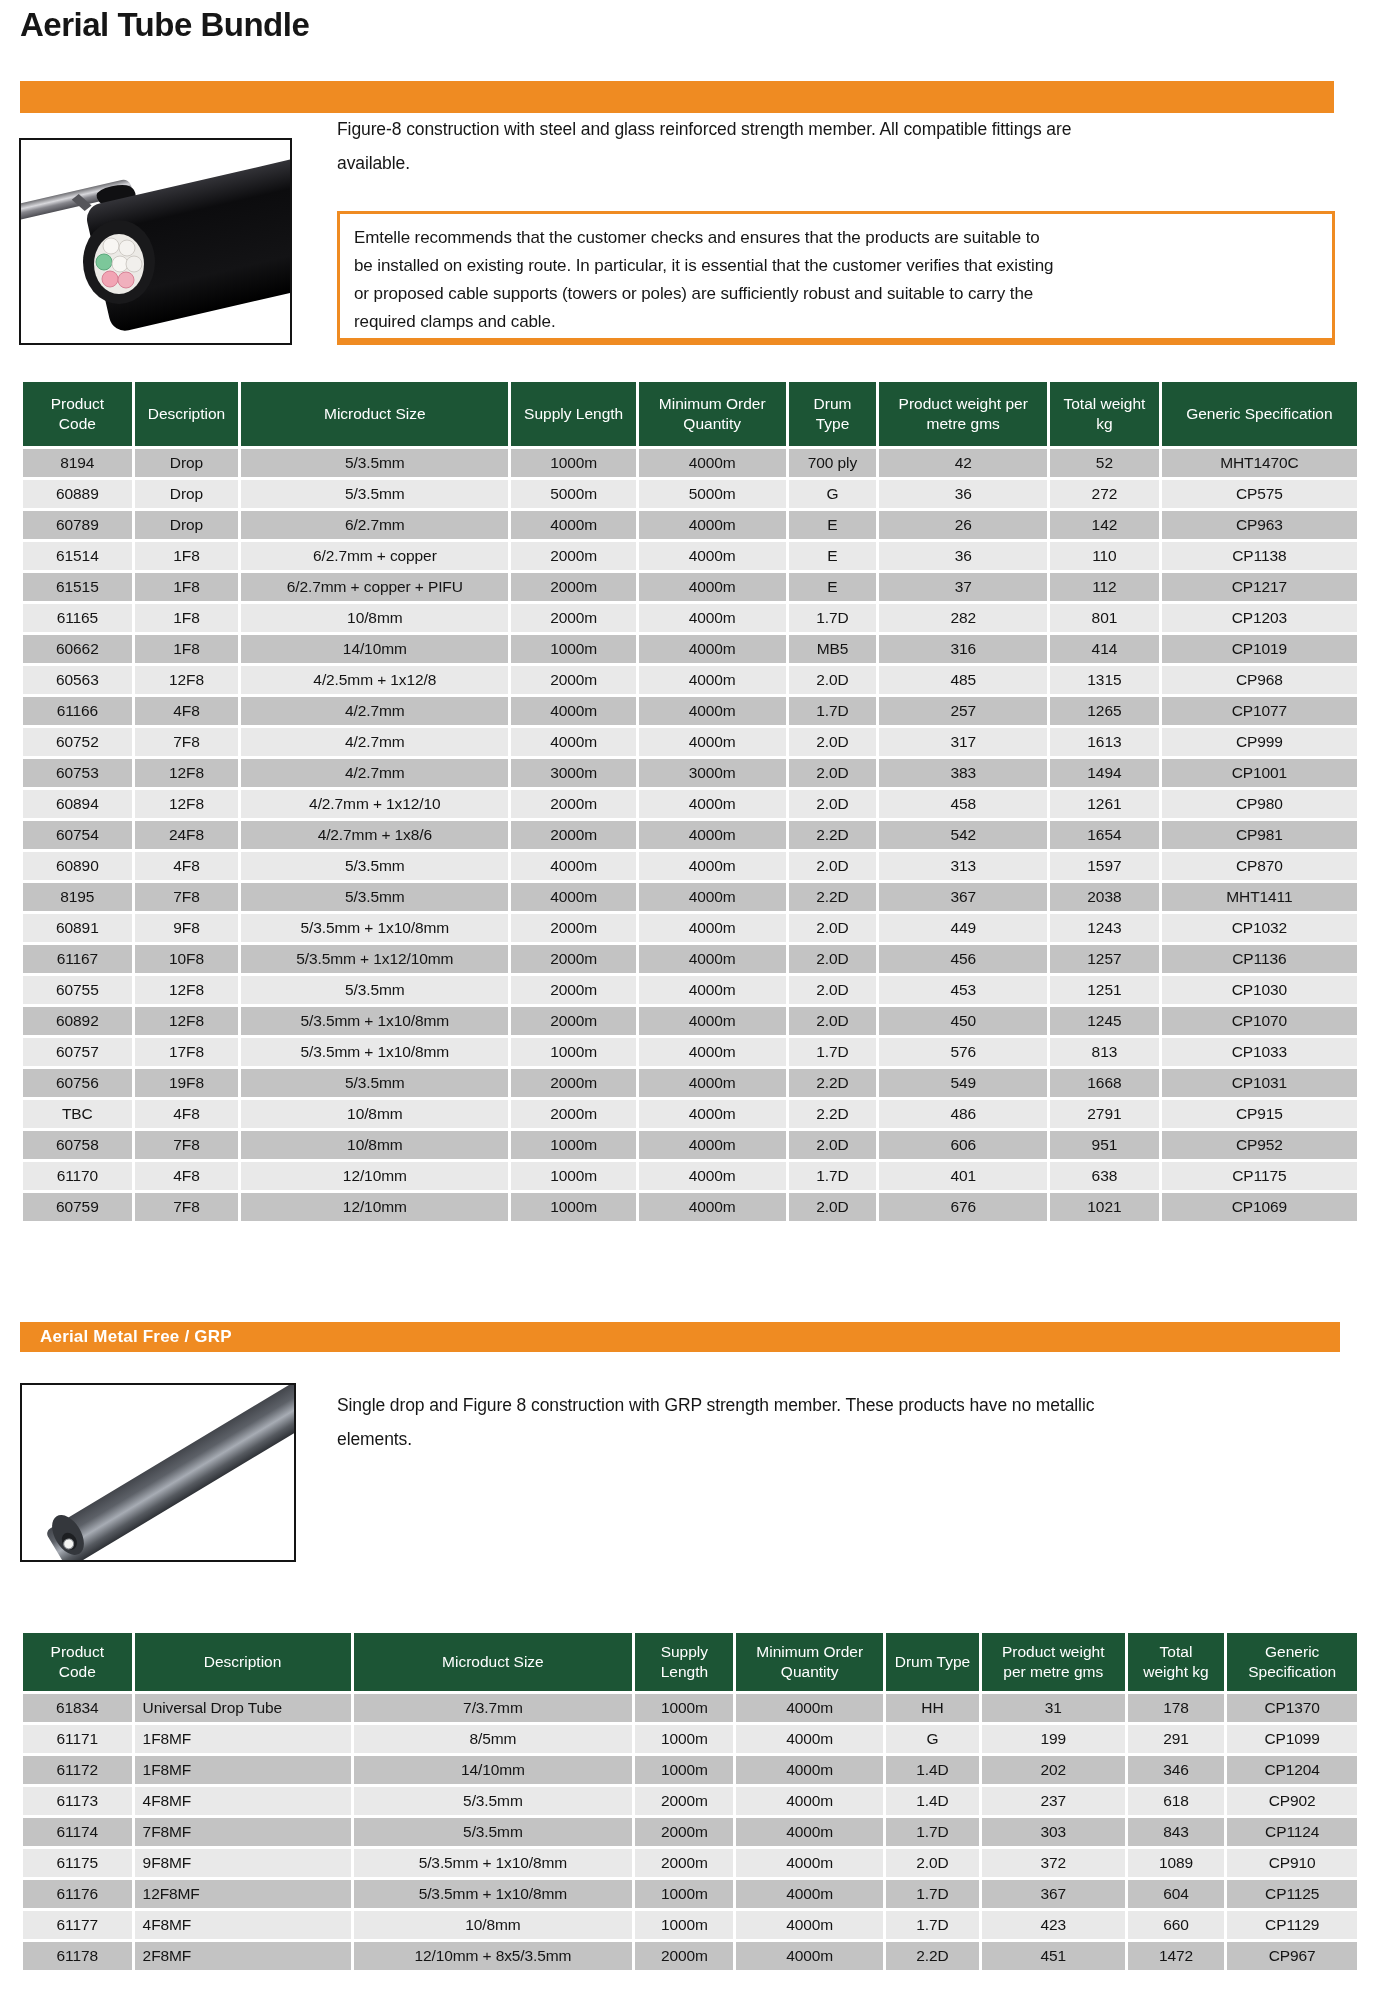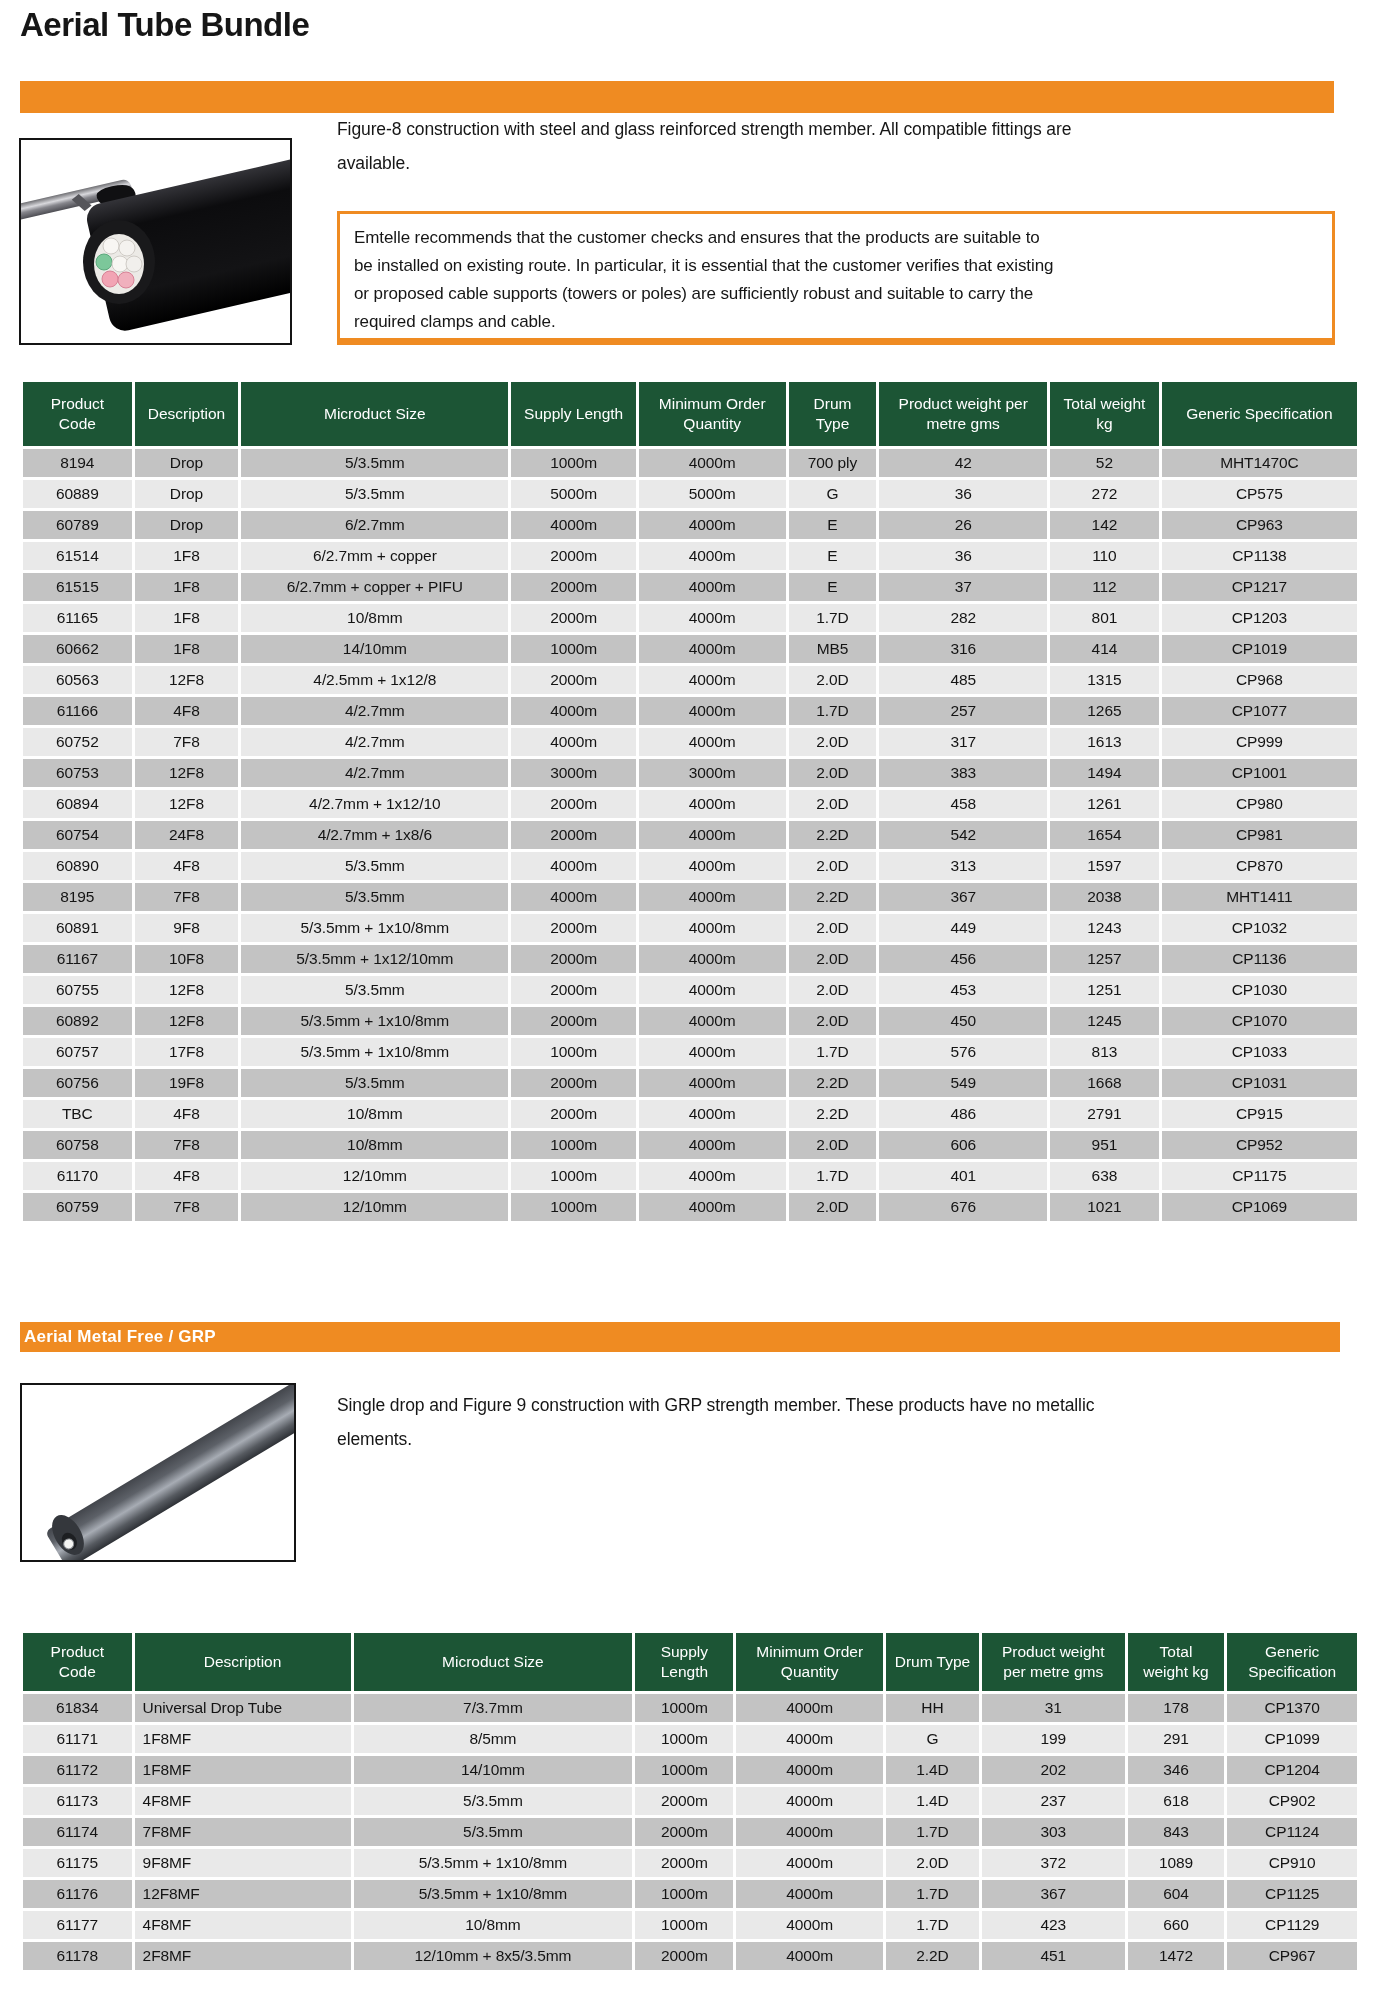--- a/index.html
+++ b/index.html
@@ -26,21 +26,21 @@
   .intro-text{position:absolute;left:337px;width:960px;font-size:17.5px;line-height:34px;letter-spacing:-0.1px;white-space:pre-line;color:#161616;}
   #intro1{top:112px;}
   #intro2{top:1388px;}
 
   .notice-box{position:absolute;left:337px;top:211px;width:998px;height:134px;
     border:3px solid var(--orange);border-bottom-width:7px;padding:10px 14px 16px 14px;background:#fff;}
   .notice-text{font-size:17px;line-height:28px;letter-spacing:-0.1px;white-space:pre-line;color:#161616;}
 
   .section-banner{position:absolute;left:20px;top:1322px;width:1320px;height:30px;background:var(--orange);
     display:flex;align-items:center;}
-  .section-banner-title{color:#fff;font-weight:bold;font-size:17px;padding-left:4px;letter-spacing:0.2px;}
+  .section-banner-title{color:#fff;font-weight:bold;font-size:17px;padding-left:20px;letter-spacing:0.2px;}
 
   .data-table{position:absolute;left:20px;width:1340px;border-collapse:separate;border-spacing:3px;table-layout:fixed;}
   #table1{top:379px;}
   #table2{top:1630px;}
   .data-table th{background:var(--green);color:#fff;font-weight:400;font-size:15.5px;line-height:1.28;
     text-align:center;vertical-align:middle;white-space:pre-line;padding:0 2px;}
   #table1 th{height:64px;}
   #table2 th{height:58px;}
   .data-table td{height:28px;font-size:15.5px;letter-spacing:-0.1px;text-align:center;vertical-align:middle;
     overflow:hidden;white-space:nowrap;color:#141414;}
@@ -431,21 +431,21 @@
         <rect x="30" y="128" width="340" height="44" rx="6" fill="url(#tubeg)"></rect>
       </g>
       <g transform="rotate(-31 46 150)">
         <ellipse cx="46" cy="150" rx="13" ry="22" fill="#34373c"></ellipse>
         <ellipse cx="44" cy="156" rx="7" ry="9" fill="#1d1f22"></ellipse>
         <circle cx="42" cy="158" r="5" fill="#f4f4f2" stroke="#8a8d92"></circle>
       </g>
     </svg>
   </div>
 
-  <p class="intro-text" id="intro2">Single drop and Figure 9 construction with GRP strength member. These products have no metallic
+  <p class="intro-text" id="intro2">Single drop and Figure 8 construction with GRP strength member. These products have no metallic
 elements.</p>
 
   <table class="data-table" id="table2" data-table="table2">
       <colgroup>
         <col style="width: 8.3%;">
         <col style="width: 16.5%;">
         <col style="width: 21.3%;">
         <col style="width: 7.5%;">
         <col style="width: 11.2%;">
         <col style="width: 7.1%;">

